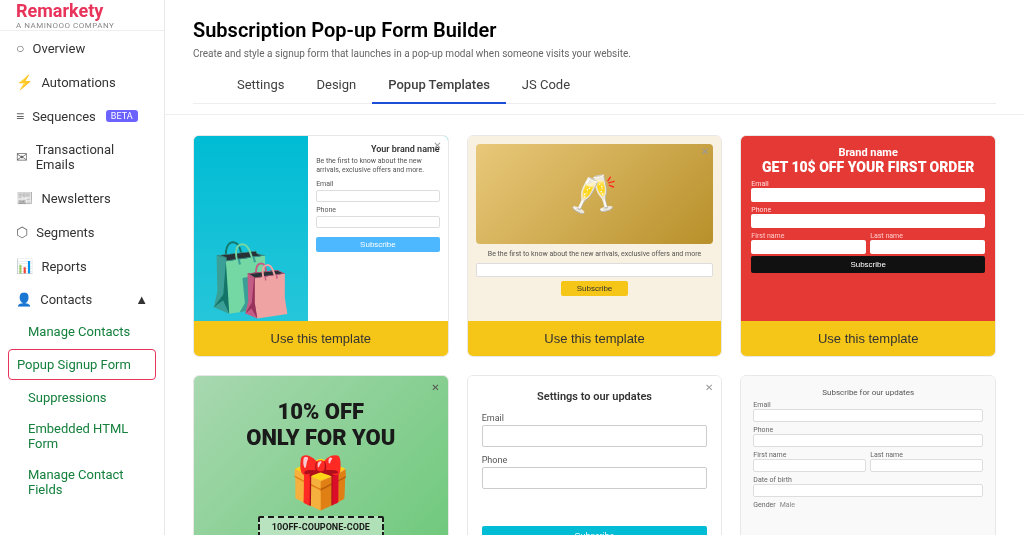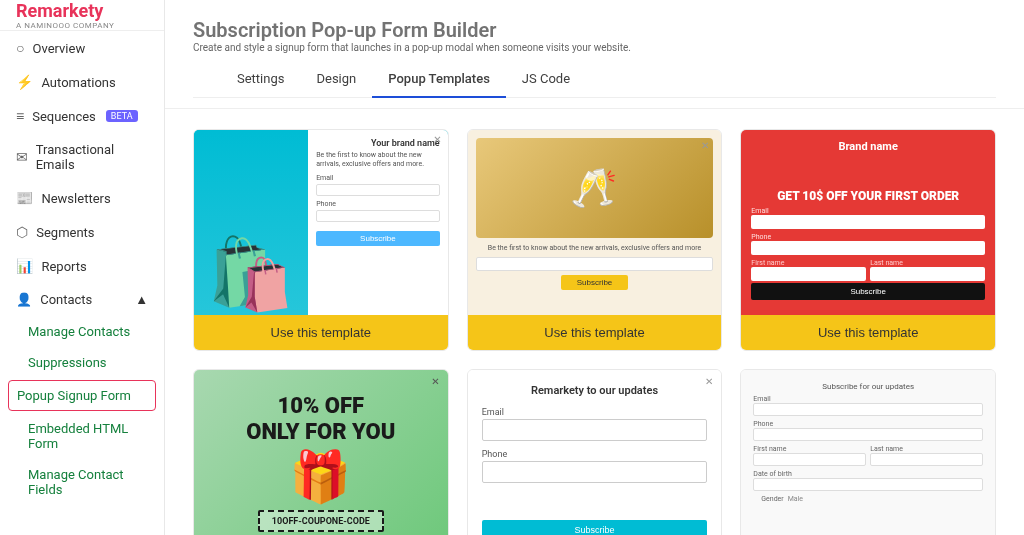--- a/index.html
+++ b/index.html
@@ -73,21 +73,22 @@
       flex-direction: column;
       overflow: hidden;
     }
     .main-header {
       padding: 18px 28px 10px;
       border-bottom: 1px solid #eee;
     }
     .main-title {
       font-size: 20px;
       font-weight: 600;
-      color: #737373;
+      color: #000000;
+      margin-bottom: 6px;
     }
     .main-desc {
       font-size: 10px;
       color: #666;
     }
     .tabs {
       display: flex;
       gap: 0;
       padding: 0 28px;
       border-bottom: 1px solid #eee;
@@ -190,21 +191,21 @@
     
     .t3-preview {
       background: #e53935;
       padding: 10px;
       color: #fff;
       display: flex;
       flex-direction: column;
       gap: 0;
     }
     .t3-brand { font-size: 11px; font-weight: 700; text-align: center; }
-    .t3-headline { font-size: 12px; font-weight: 900; text-align: center; line-height: 1.2; margin-bottom: 4px; margin-top: 36px; }
+    .t3-headline { font-size: 14px; font-weight: 900; text-align: center; line-height: 1.2; margin-bottom: 4px; }
     .t3-field { background: #fff; border: none; height: 14px; width: 100%; border-radius: 2px; margin-bottom: 4px; }
     .t3-subscribe {
       width: 100%;
       background: #111;
       border: none;
       color: #fff;
       font-size: 8px;
       padding: 4px;
       border-radius: 2px;
       margin-top: 2px;
@@ -251,25 +252,25 @@
   <div class="contacts-header">
     <div class="left">
       <span class="icon">👤</span>
       <span>Contacts</span>
     </div>
     <span>▲</span>
   </div>
   <div class="sub-item">
     <span>Manage Contacts</span>
   </div>
+  <div class="sub-item selected" style="border:1.5px solid #e8335a; border-radius:4px; margin:2px 8px; padding:7px 8px;">
+    <span>Popup Signup Form</span>
+  </div>
   <div class="sub-item">
     <span>Suppressions</span>
-  </div>
-  <div class="sub-item selected" style="border:1.5px solid #e8335a; border-radius:4px; margin:2px 8px; padding:7px 8px;">
-    <span>Popup Signup Form</span>
   </div>
   <div class="sub-item">
     <span>Embedded HTML Form</span>
   </div>
   <div class="sub-item">
     <span>Manage Contact Fields</span>
   </div>
   <div class="sub-item">
     
   </div>
@@ -352,21 +353,21 @@
 ONLY FOR YOU</div>
           <div style="font-size:50px; margin:4px 0;">🎁</div>
           <div style="border:2px dashed #1a1a1a; padding:4px 12px; font-size:9px; font-weight:700; color:#1a1a1a; background:rgba(255,255,255,0.4); border-radius:2px;">10OFF-COUPONE-CODE</div>
         </div>
 
       </div>
 
       <div class="template-card">
         <div class="template-preview" style="background:#fff; padding:14px; display:flex; flex-direction:column; position:relative; height:185px; border-bottom:1px solid #eee;">
           <div style="position:absolute; top:6px; right:8px; font-size:10px; color:#999;">✕</div>
-          <div style="font-size:11px; font-weight:600; color:#333; text-align:center; margin-bottom:10px;">Remarkety to our updates</div>
+          <div style="font-size:11px; font-weight:600; color:#333; text-align:center; margin-bottom:10px;">Settings to our updates</div>
           <div style="font-size:9px; color:#555; margin-bottom:2px;">Email</div>
           <div style="width:100%; border:1px solid #ccc; height:22px; border-radius:2px; margin-bottom:8px;"></div>
           <div style="font-size:9px; color:#555; margin-bottom:2px;">Phone</div>
           <div style="width:100%; border:1px solid #ccc; height:22px; border-radius:2px; margin-bottom:8px;"></div>
           <button style="background:#00bcd4; border:none; color:#fff; font-size:9px; padding:5px; border-radius:2px; margin-top:auto;">Subscribe</button>
         </div>
 
       </div>
 
       <div class="template-card">
@@ -384,21 +385,21 @@
             <div style="flex:1;">
               <div style="font-size:7px; color:#666;">Last name</div>
               <div style="height:13px; border:1px solid #ddd; background:#fff; border-radius:2px;"></div>
             </div>
           </div>
           <div style="margin-top:4px;">
             <div style="font-size:7px; color:#666;">Date of birth</div>
             <div style="height:13px; border:1px solid #ddd; background:#fff; border-radius:2px;"></div>
           </div>
           <div style="margin-top:4px; display:flex; gap:4px; align-items:flex-end;">
-            <div style="font-size:7px; color:#666;margin-left:8px;">Gender</div>
+            <div style="font-size:7px; color:#666;">Gender</div>
             <div style="font-size:7px; color:#888;">Male</div>
           </div>
         </div>
 
       </div>
 
     </div>
   </div>
 </div>
 

